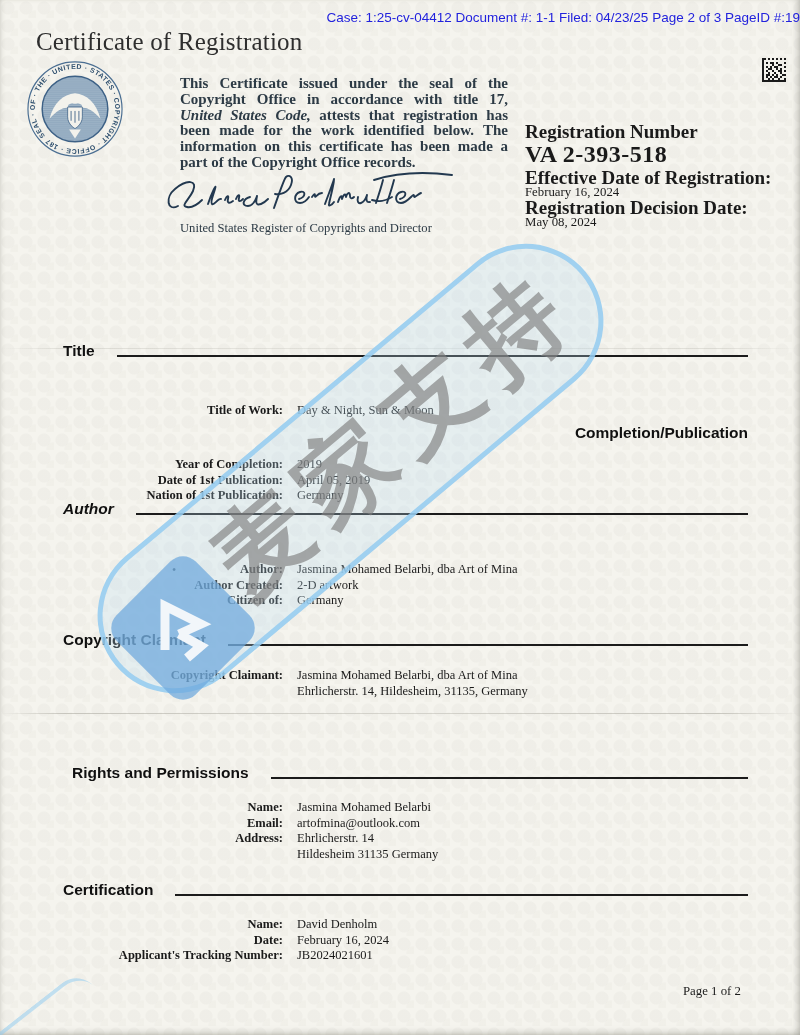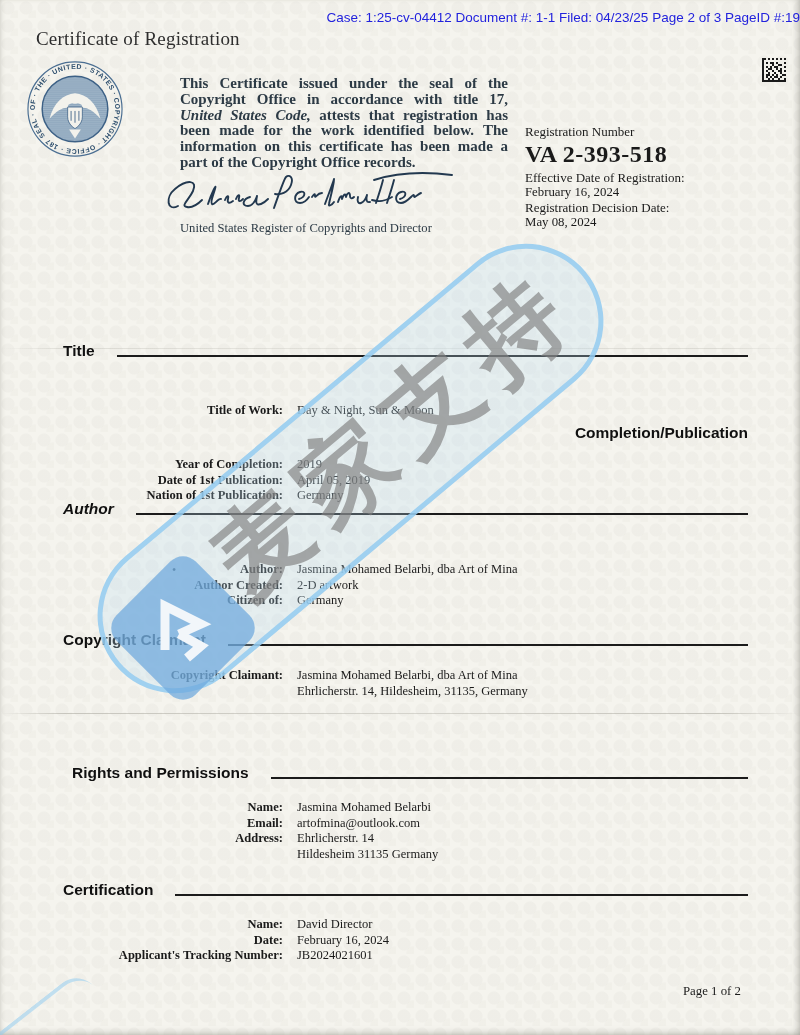--- a/index.html
+++ b/index.html
@@ -8,29 +8,29 @@
     background:
       radial-gradient(circle at 8px 8px, rgba(190,188,178,0.10) 6px, transparent 7px),
       radial-gradient(circle at 17px 17px, rgba(190,188,178,0.08) 6px, transparent 7px),
       #f5f4ee;
     background-size:18px 18px,18px 18px,auto;
     box-shadow:inset -6px 0 10px -6px rgba(90,90,80,0.45), inset 0 -5px 8px -5px rgba(90,90,80,0.4), inset 3px 0 6px -4px rgba(90,90,80,0.3);
     font-family:"Liberation Serif","DejaVu Serif",serif;color:#1a1a1a;
   }
   .case-header{position:absolute;top:10px;left:0;width:100%;text-align:right;
     font-family:"Liberation Sans","DejaVu Sans",sans-serif;font-size:13.5px;color:#2222dd;}
-  .cert-title{position:absolute;left:36px;top:28px;font-size:19px;color:#2e2e2e;letter-spacing:0.2px;}
+  .cert-title{position:absolute;left:36px;top:28px;font-size:25px;color:#2e2e2e;letter-spacing:0.2px;}
   .seal{position:absolute;left:26px;top:60px;width:98px;height:98px;}
   .statement{position:absolute;left:180px;top:76px;width:328px;font-size:15px;line-height:15.8px;
     color:#2c3a45;text-align:justify;font-weight:bold;}
   .signature{position:absolute;left:162px;top:166px;width:300px;height:52px;}
   .register-line{position:absolute;left:180px;top:221px;font-size:12.6px;color:#2c3a45;}
   .barcode{position:absolute;left:762px;top:58px;width:24px;height:24px;}
   .reg-info{position:absolute;left:525px;top:124px;width:250px;line-height:15px;}
-  .reg-info .b{font-weight:normal;font-size:13px;}
+  .reg-info .b{font-weight:bold;font-size:19px;}
   .reg-info .v{font-size:12.8px;}
   .reg-number{font-weight:bold;font-size:24px;letter-spacing:0.5px;margin:2px 0 3px 0;line-height:26px;}
   .section-heading{position:absolute;left:63px;right:52px;display:flex;align-items:flex-end;
     font-family:"Liberation Sans","DejaVu Sans",sans-serif;font-weight:bold;font-size:15.5px;color:#101010;}
   .section-heading .rule{flex:1;height:2px;background:#1b1b1b;margin-left:22px;margin-bottom:3px;}
   .fields{position:absolute;left:60px;right:40px;font-size:12.5px;line-height:15.6px;}
   .row{display:grid;grid-template-columns:223px 1fr;column-gap:14px;}
   .row .lbl{font-weight:bold;text-align:right;}
   .bullet{position:absolute;left:112px;top:1px;font-size:12px;}
   .crease{position:absolute;left:0;width:100%;height:1px;background:linear-gradient(90deg,rgba(150,148,138,0.0),rgba(150,148,138,0.45) 8%,rgba(150,148,138,0.3) 50%,rgba(150,148,138,0.45) 90%,rgba(150,148,138,0.0));}
@@ -251,21 +251,21 @@
     </div>
   </div>
 
   <div class="section-heading" style="top:881px;">
     <span>Certification</span>
     <span class="rule"></span>
   </div>
   <div class="fields" style="top:917px;">
     <div class="row">
       <span class="lbl">Name:</span>
-      <span>David Director</span>
+      <span>David Denholm</span>
     </div>
     <div class="row">
       <span class="lbl">Date:</span>
       <span>February 16, 2024</span>
     </div>
     <div class="row">
       <span class="lbl">Applicant's Tracking Number:</span>
       <span>JB2024021601</span>
     </div>
   </div>

